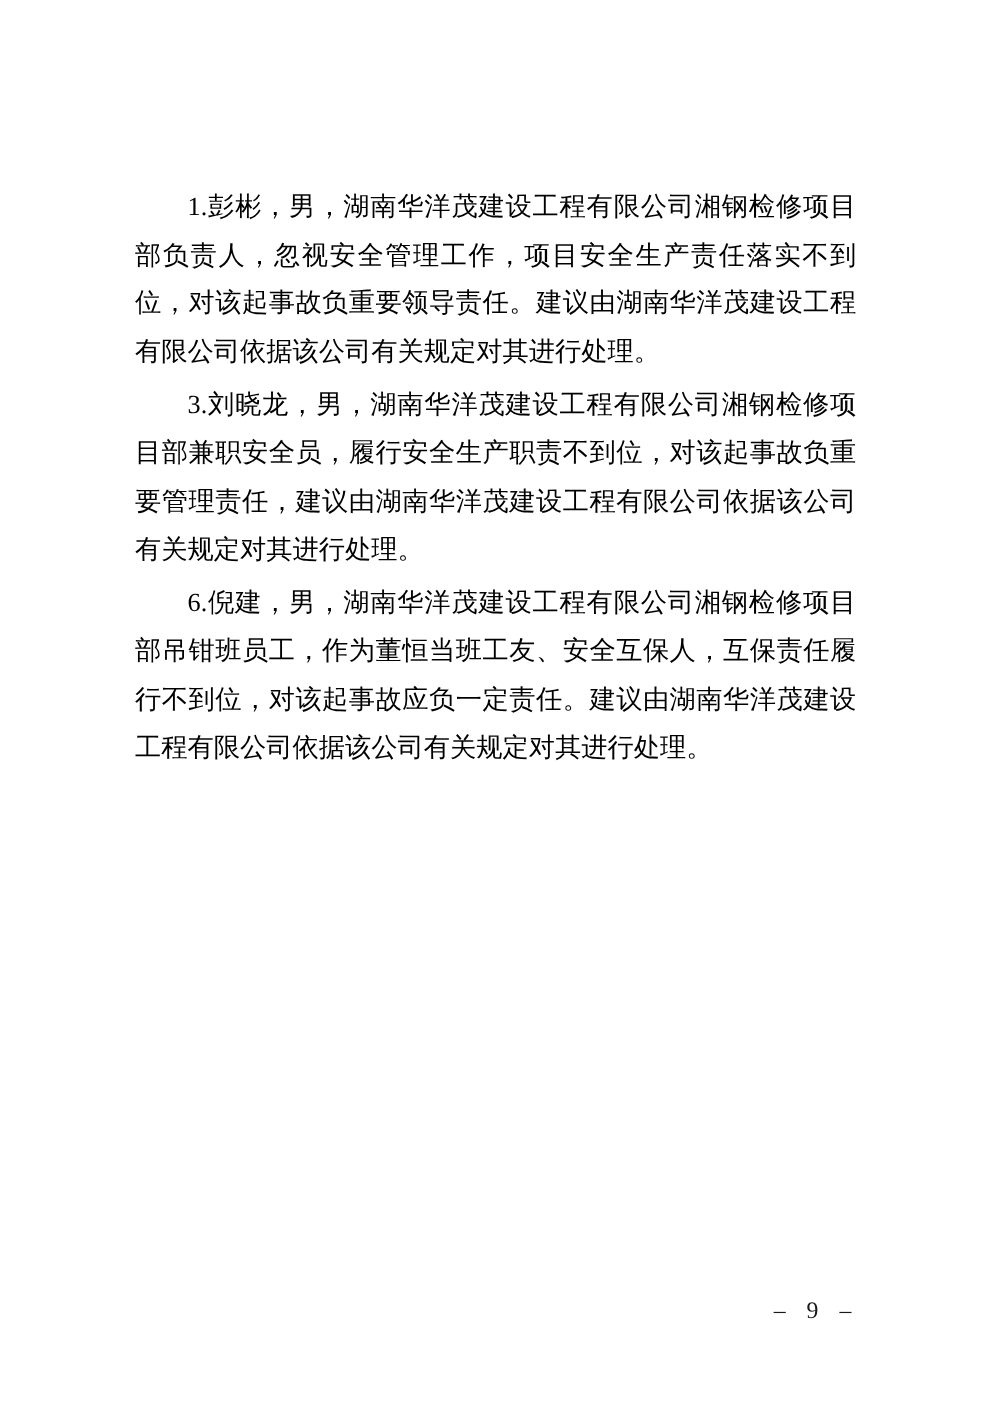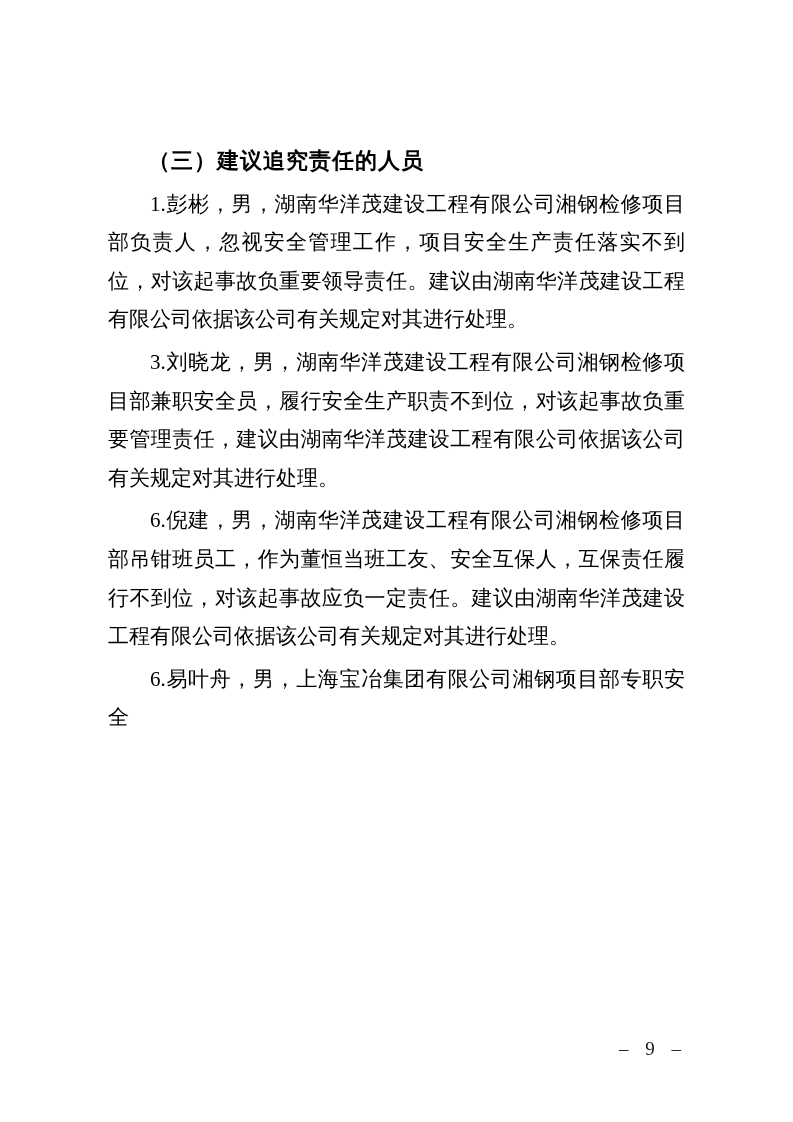--- a/index.html
+++ b/index.html
@@ -48,20 +48,18 @@
     letter-spacing: 6px;
     color: #1a1a1a;
     font-family: "Liberation Serif", "DejaVu Serif", serif;
   }
 </style>
 </head>
 <body>
 
 <div class="page">
   <div class="content">
-    <h3 class="doc-heading">（三）建议追究责任的人员</h3>
     <p class="doc-paragraph">1.彭彬，男，湖南华洋茂建设工程有限公司湘钢检修项目部负责人，忽视安全管理工作，项目安全生产责任落实不到位，对该起事故负重要领导责任。建议由湖南华洋茂建设工程有限公司依据该公司有关规定对其进行处理。</p>
     <p class="doc-paragraph">3.刘晓龙，男，湖南华洋茂建设工程有限公司湘钢检修项目部兼职安全员，履行安全生产职责不到位，对该起事故负重要管理责任，建议由湖南华洋茂建设工程有限公司依据该公司有关规定对其进行处理。</p>
     <p class="doc-paragraph">6.倪建，男，湖南华洋茂建设工程有限公司湘钢检修项目部吊钳班员工，作为董恒当班工友、安全互保人，互保责任履行不到位，对该起事故应负一定责任。建议由湖南华洋茂建设工程有限公司依据该公司有关规定对其进行处理。</p>
-    <p class="doc-paragraph">6.易叶舟，男，上海宝冶集团有限公司湘钢项目部专职安全</p>
   </div>
   <div class="page-number">– 9 –</div>
 </div>
 
 </body></html>

